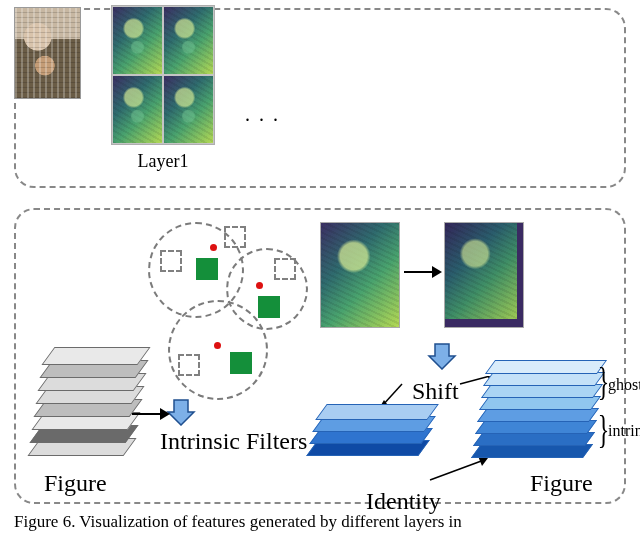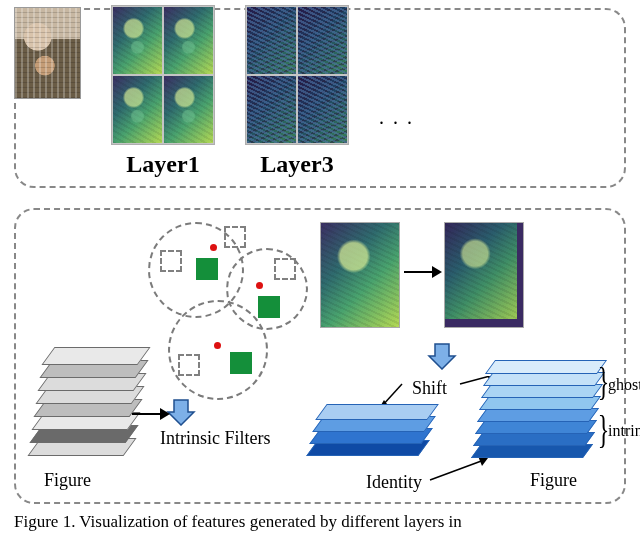--- a/index.html
+++ b/index.html
@@ -90,24 +90,23 @@
       radial-gradient(circle at 42% 32%, rgba(220,240,150,.65) 0 16%, transparent 20%),
       radial-gradient(circle at 50% 60%, rgba(120,200,150,.45) 0 12%, transparent 15%),
       repeating-linear-gradient(30deg, rgba(0,0,0,.08) 0 2px, transparent 2px 5px);
   }
   .l3 .cell::after{
     background:
       repeating-linear-gradient(25deg, rgba(80,120,170,.55) 0 2px, transparent 2px 4px),
       repeating-linear-gradient(-20deg, rgba(40,30,60,.5) 0 2px, transparent 2px 5px);
   }
   .layer-label {
-    font-size: 24px;
+    font-size: 18px;
     text-align: center;
     margin-top: 2px;
-    font-weight: bold;
   }
   .dots3 {
     font-size: 20px;
     align-self: center;
     padding-top: 52px;
     letter-spacing:2px;
   }
 
   
   
@@ -120,21 +119,21 @@
     position: absolute;
     width: 96px; height: 18px;
     border: 1px solid #6b6b6b;
     transform: skewX(-36deg);
     background: #dcdcdc;
   }
   .input-layer.d1{background:#bdbdbd}
   .input-layer.d2{background:#6a6a6a}
   .input-layer.d3{background:#e9e9e9}
 
-  .label { font-size: 18px; position: absolute; }
+  .label { font-size: 24px; position: absolute; }
 
   
   .circ {
     position:absolute;
     border:2px dashed #7b7b7b;
     border-radius:50%;
   }
   .dot-red{
     position:absolute; width:7px;height:7px;background:#d11; border-radius:50%;
   }
@@ -240,29 +239,20 @@
     <div class="grid2x2 l1">
       <div class="cell"></div>
       <div class="cell"></div>
       <div class="cell"></div>
       <div class="cell"></div>
     </div>
     <span class="layer-label">Layer1</span>
   </div>
 
 
-  <div class="fm-group">
-    <div class="grid2x2 l3">
-      <div class="cell"></div>
-      <div class="cell"></div>
-      <div class="cell"></div>
-      <div class="cell"></div>
-    </div>
-    <span class="layer-label">Layer3</span>
-  </div>
 
   <span class="dots3">. . .</span>
 </div>
 
 <div class="panel bottom"></div>
 
 <div class="stack-input">
   <div class="input-layer" style="left:0px;  top:98px"></div>
   <div class="input-layer d2" style="left:2px;  top:85px"></div>
   <div class="input-layer d3" style="left:4px;  top:72px"></div>
@@ -330,21 +320,21 @@
   </svg>
 </div>
 
 <div class="stack-intr">
   <div class="intr-layer" style="left:0px;  top:42px; background:#0f4aa5"></div>
   <div class="intr-layer" style="left:3px;  top:30px; background:#2f74cf"></div>
   <div class="intr-layer" style="left:6px;  top:18px; background:#5e9de3"></div>
   <div class="intr-layer" style="left:9px;  top:6px;  background:#a9cdf2"></div>
 </div>
 
-<span class="label" style="left:366px; top:472px">Identity</span>
+<span class="label" style="left:366px; top:488px">Identity</span>
 <div class="thin-arrow" style="left:428px; top:454px; width:66px; height:30px">
   <svg viewBox="0 0 66 30">
     <line x1="2" y1="26" x2="56" y2="6" stroke="#000" stroke-width="1.5"></line>
     <polygon points="60,4 50,2 54,12" fill="#000"></polygon>
   </svg>
 </div>
 
 <div class="stack-out">
   <div class="out-layer" style="left:0px;  top:92px; background:#1757ad"></div>
   <div class="out-layer" style="left:2px;  top:80px; background:#2a6ec4"></div>
@@ -359,13 +349,13 @@
 
 <span class="brace" style="left:594px; top:362px">}</span>
 <span class="brace" style="left:594px; top:410px">}</span>
 <span class="label" style="position: absolute; left: 608px; top: 376px; font-size: 16px; width: 40px; text-align: left;"><span>ghost</span></span>
 <span class="label" style="position: absolute; left: 608px; top: 422px; font-size: 16px; width: 60px; text-align: left;"><span>intrinsic</span></span>
 
 <style>
   
 </style>
 
-<div class="caption">Figure 1. Visualization of features generated by different layers in</div>
+<div class="caption">Figure 6. Visualization of features generated by different layers in</div>
 
 </body></html>

